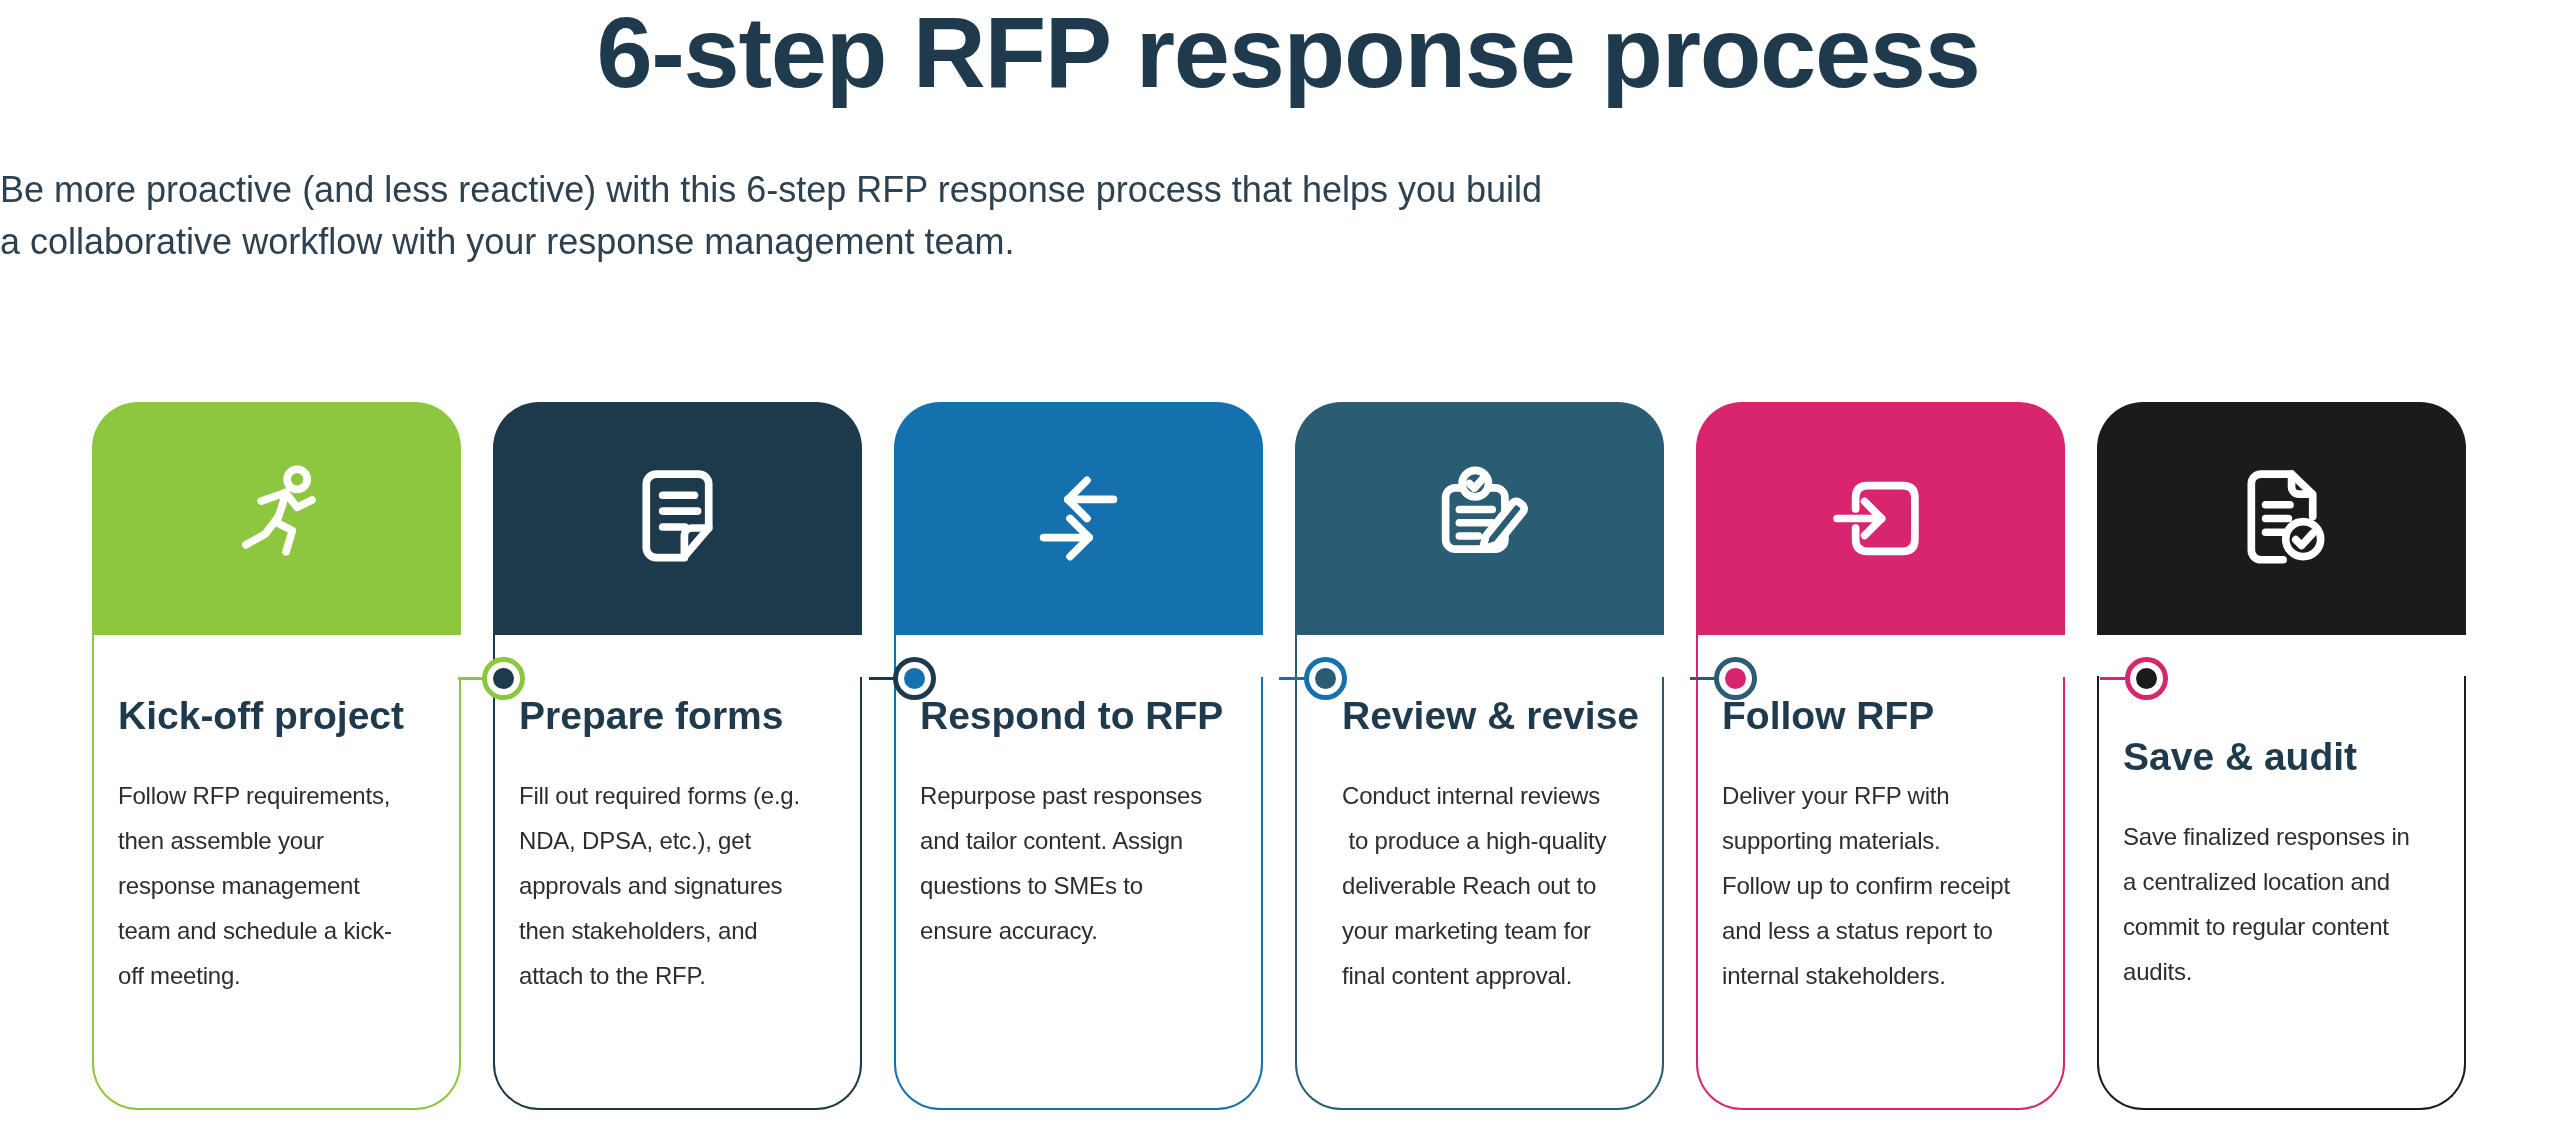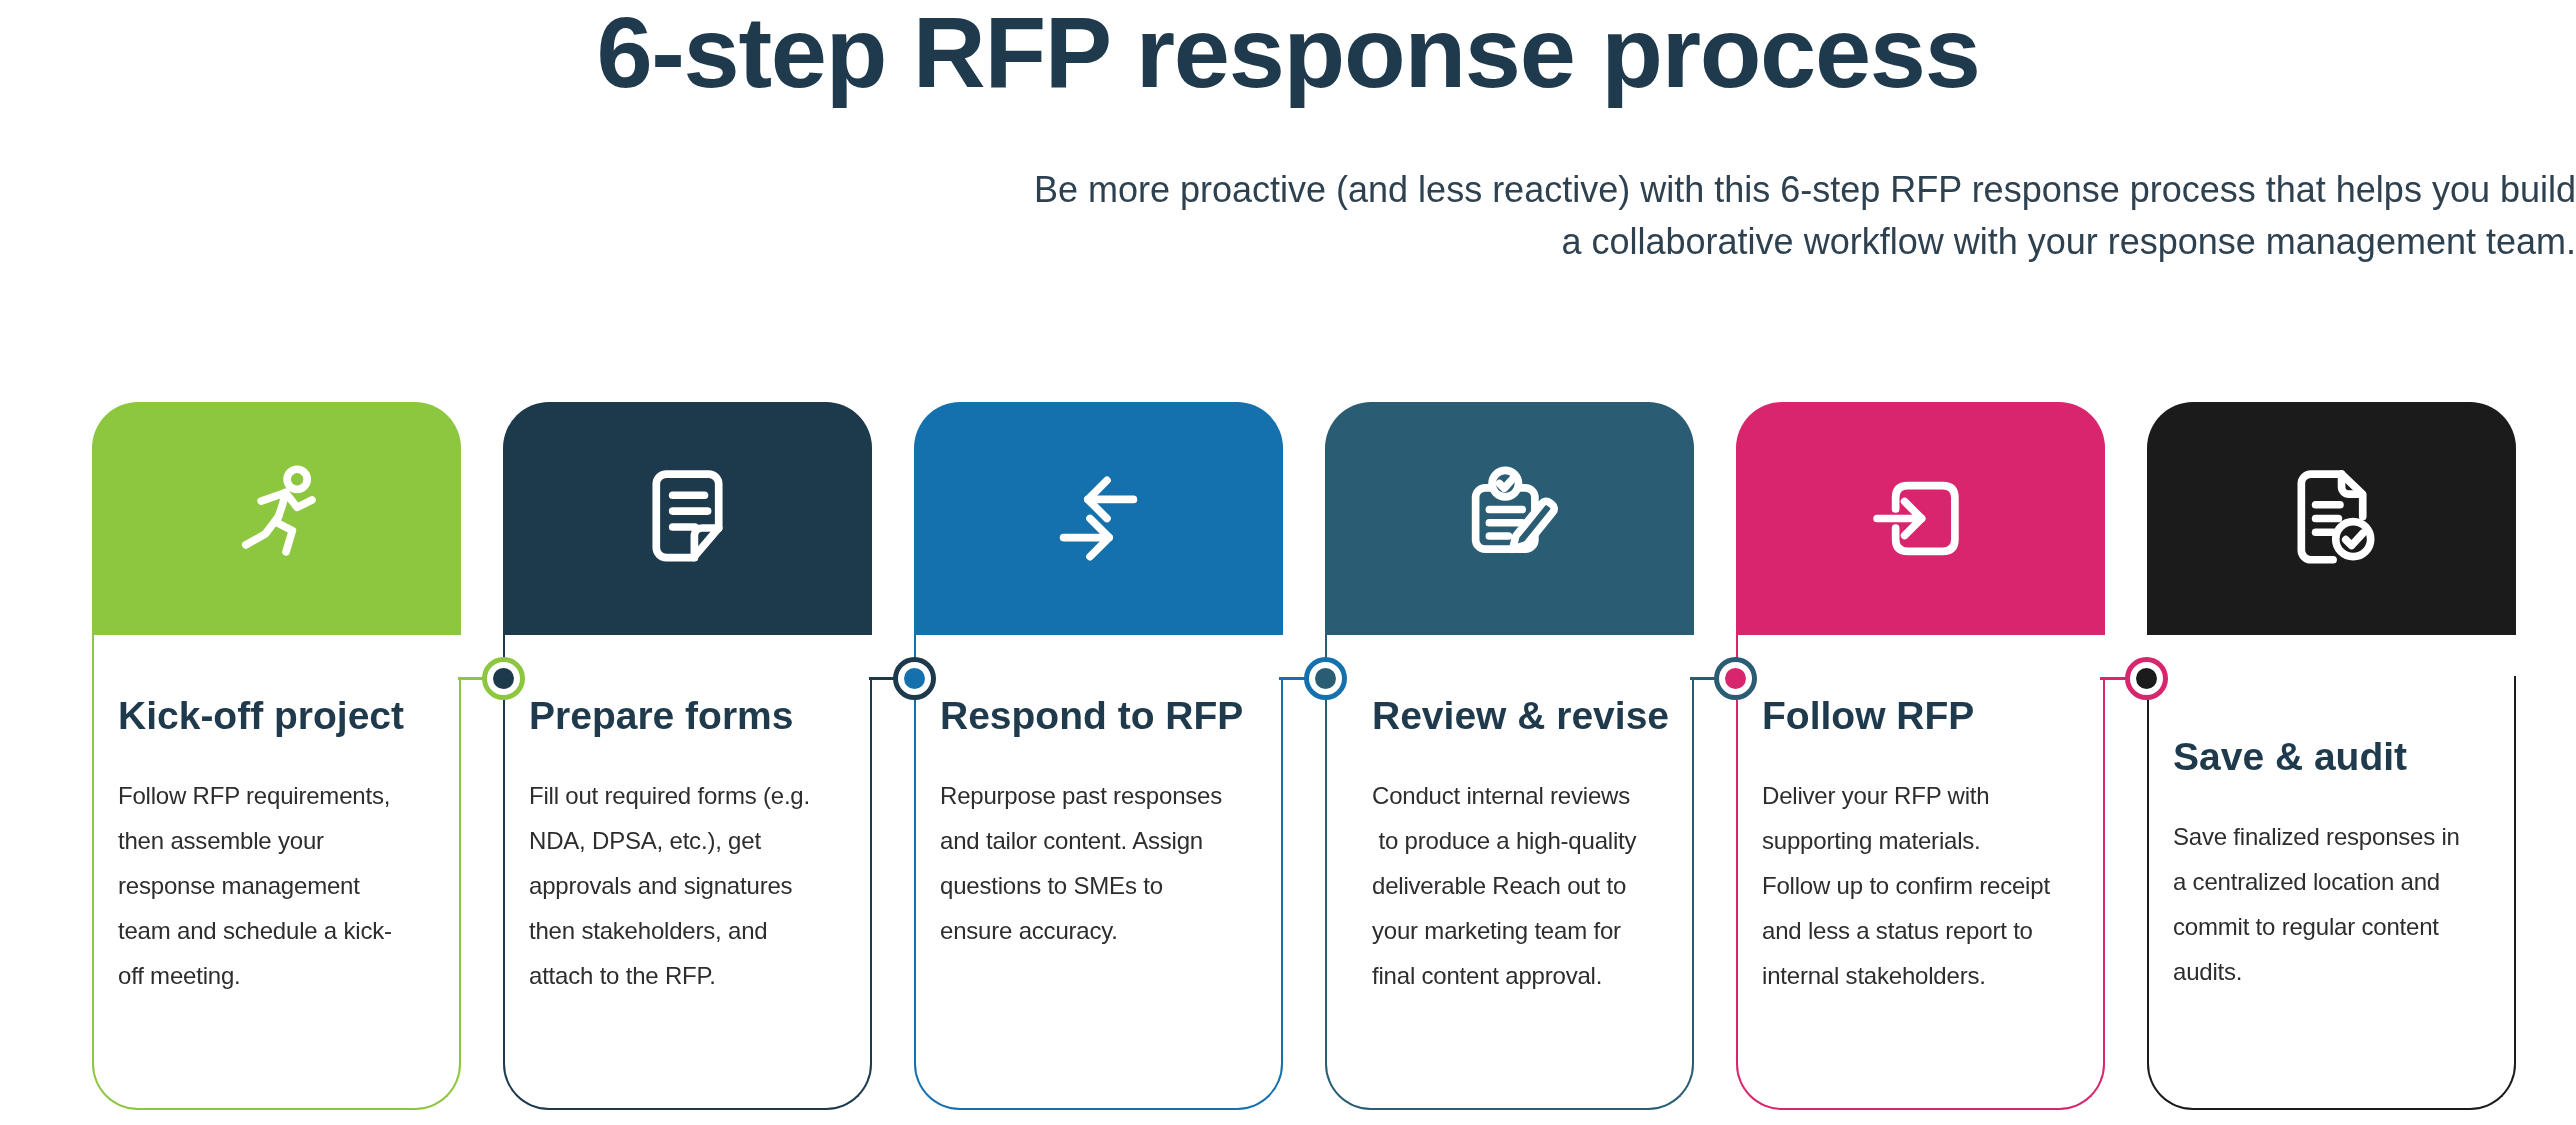--- a/index.html
+++ b/index.html
@@ -11,29 +11,29 @@
     overflow:hidden;
   }
   .title {
     position:absolute; top:-5.4px; left:0; width:100%;
     margin:0; text-align:center;
     font-size:101px; font-weight:bold; letter-spacing:-1.3px;
     color:#1e3a4c;
   }
   .subtitle {
     position:absolute; top:164px; left:0; width:100%;
-    margin:0; text-align:right;
+    margin:0; text-align:left;
     font-size:36px; line-height:52px;
     color:#2e4150;
     white-space:pre-line;
   }
   .cards {
     position:absolute; top:402px; left:92px;
     width:2422px; height:708px;
-    display:flex; gap:42px;
+    display:flex; gap:32px;
   }
   .card {
     position:relative;
     width:369px; height:708px;
     display:flex; flex-direction:column;
     flex:none;
   }
   .card-header {
     height:233px; flex:none;
     border-radius:46px 46px 0 0;

